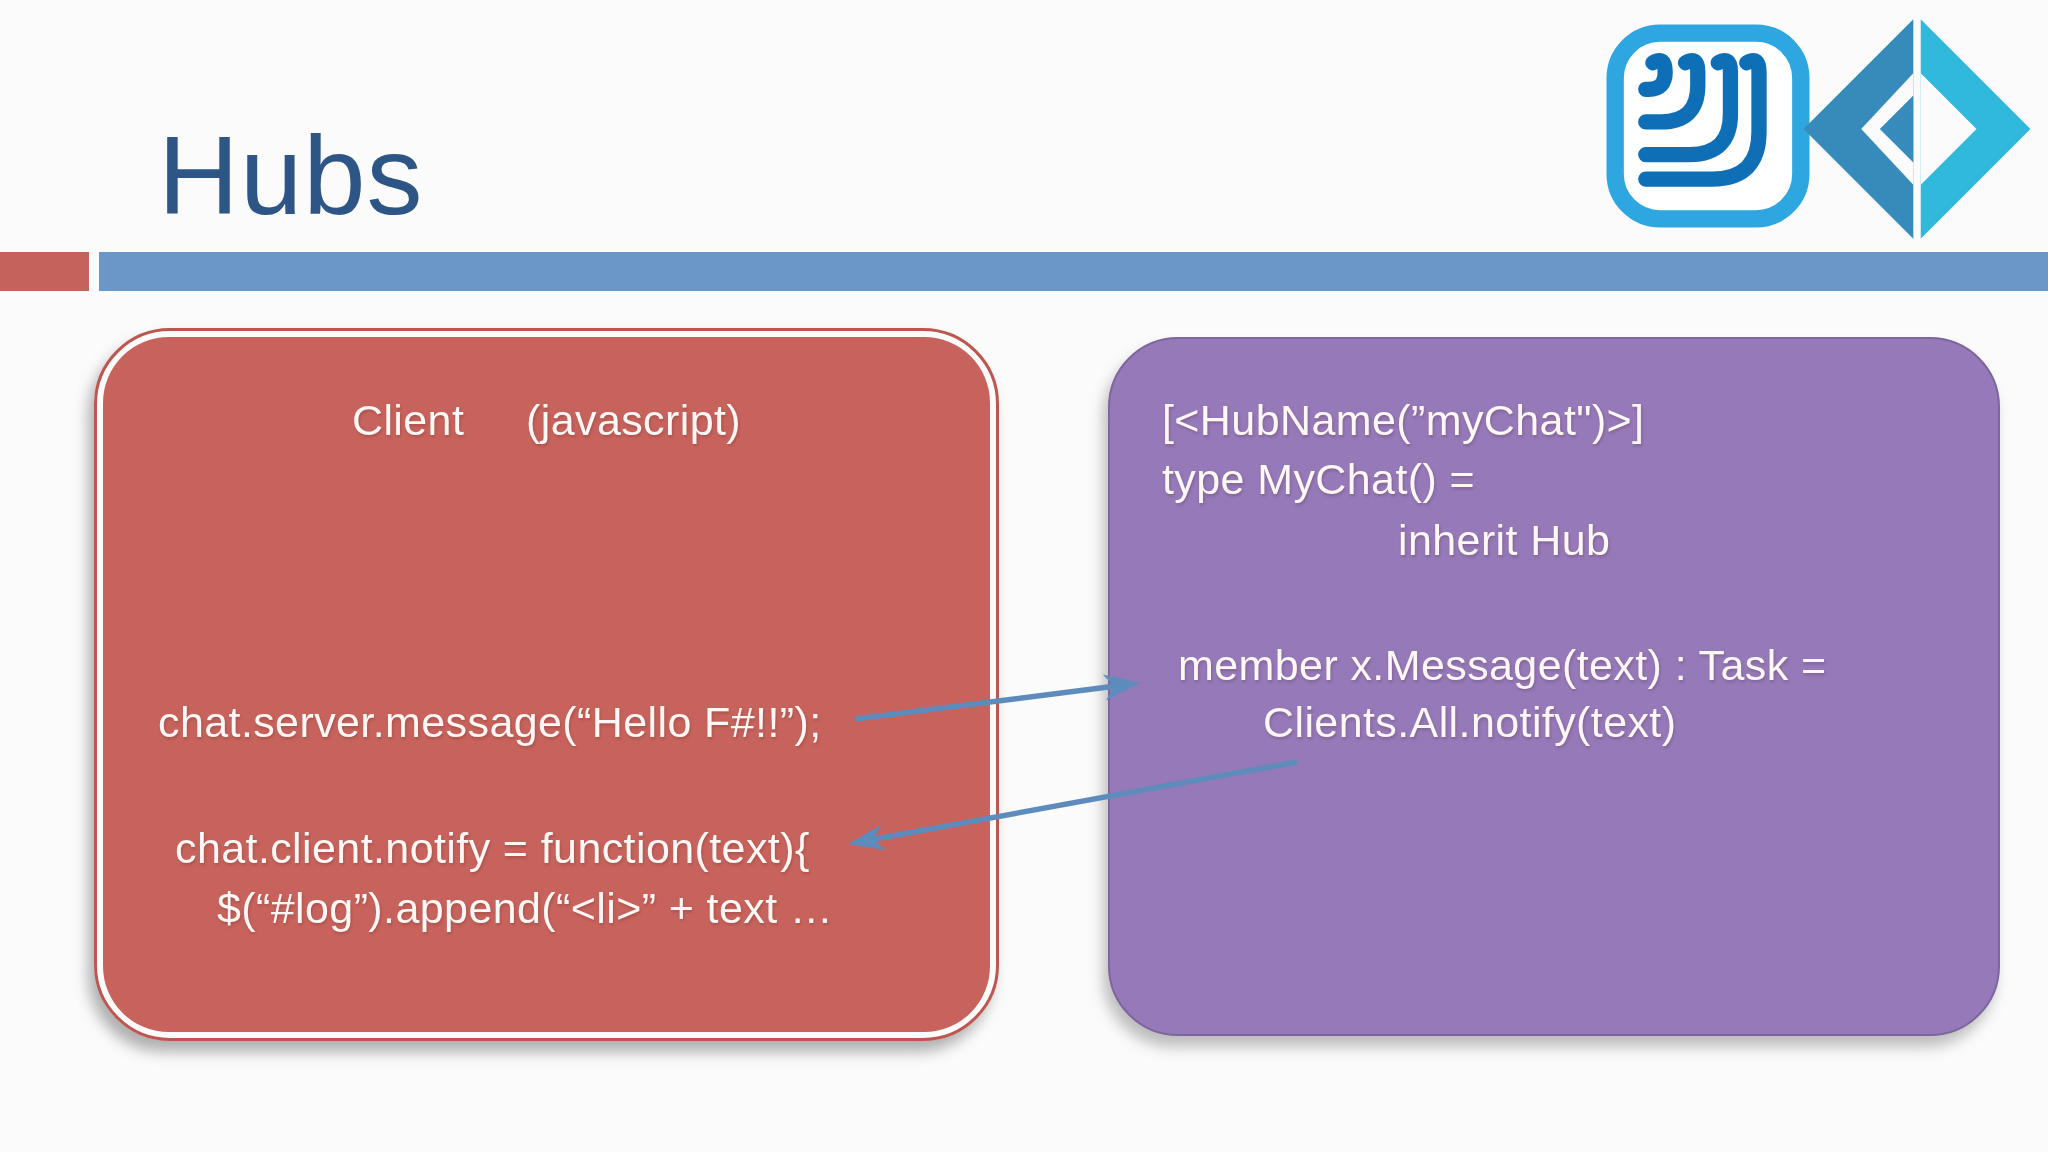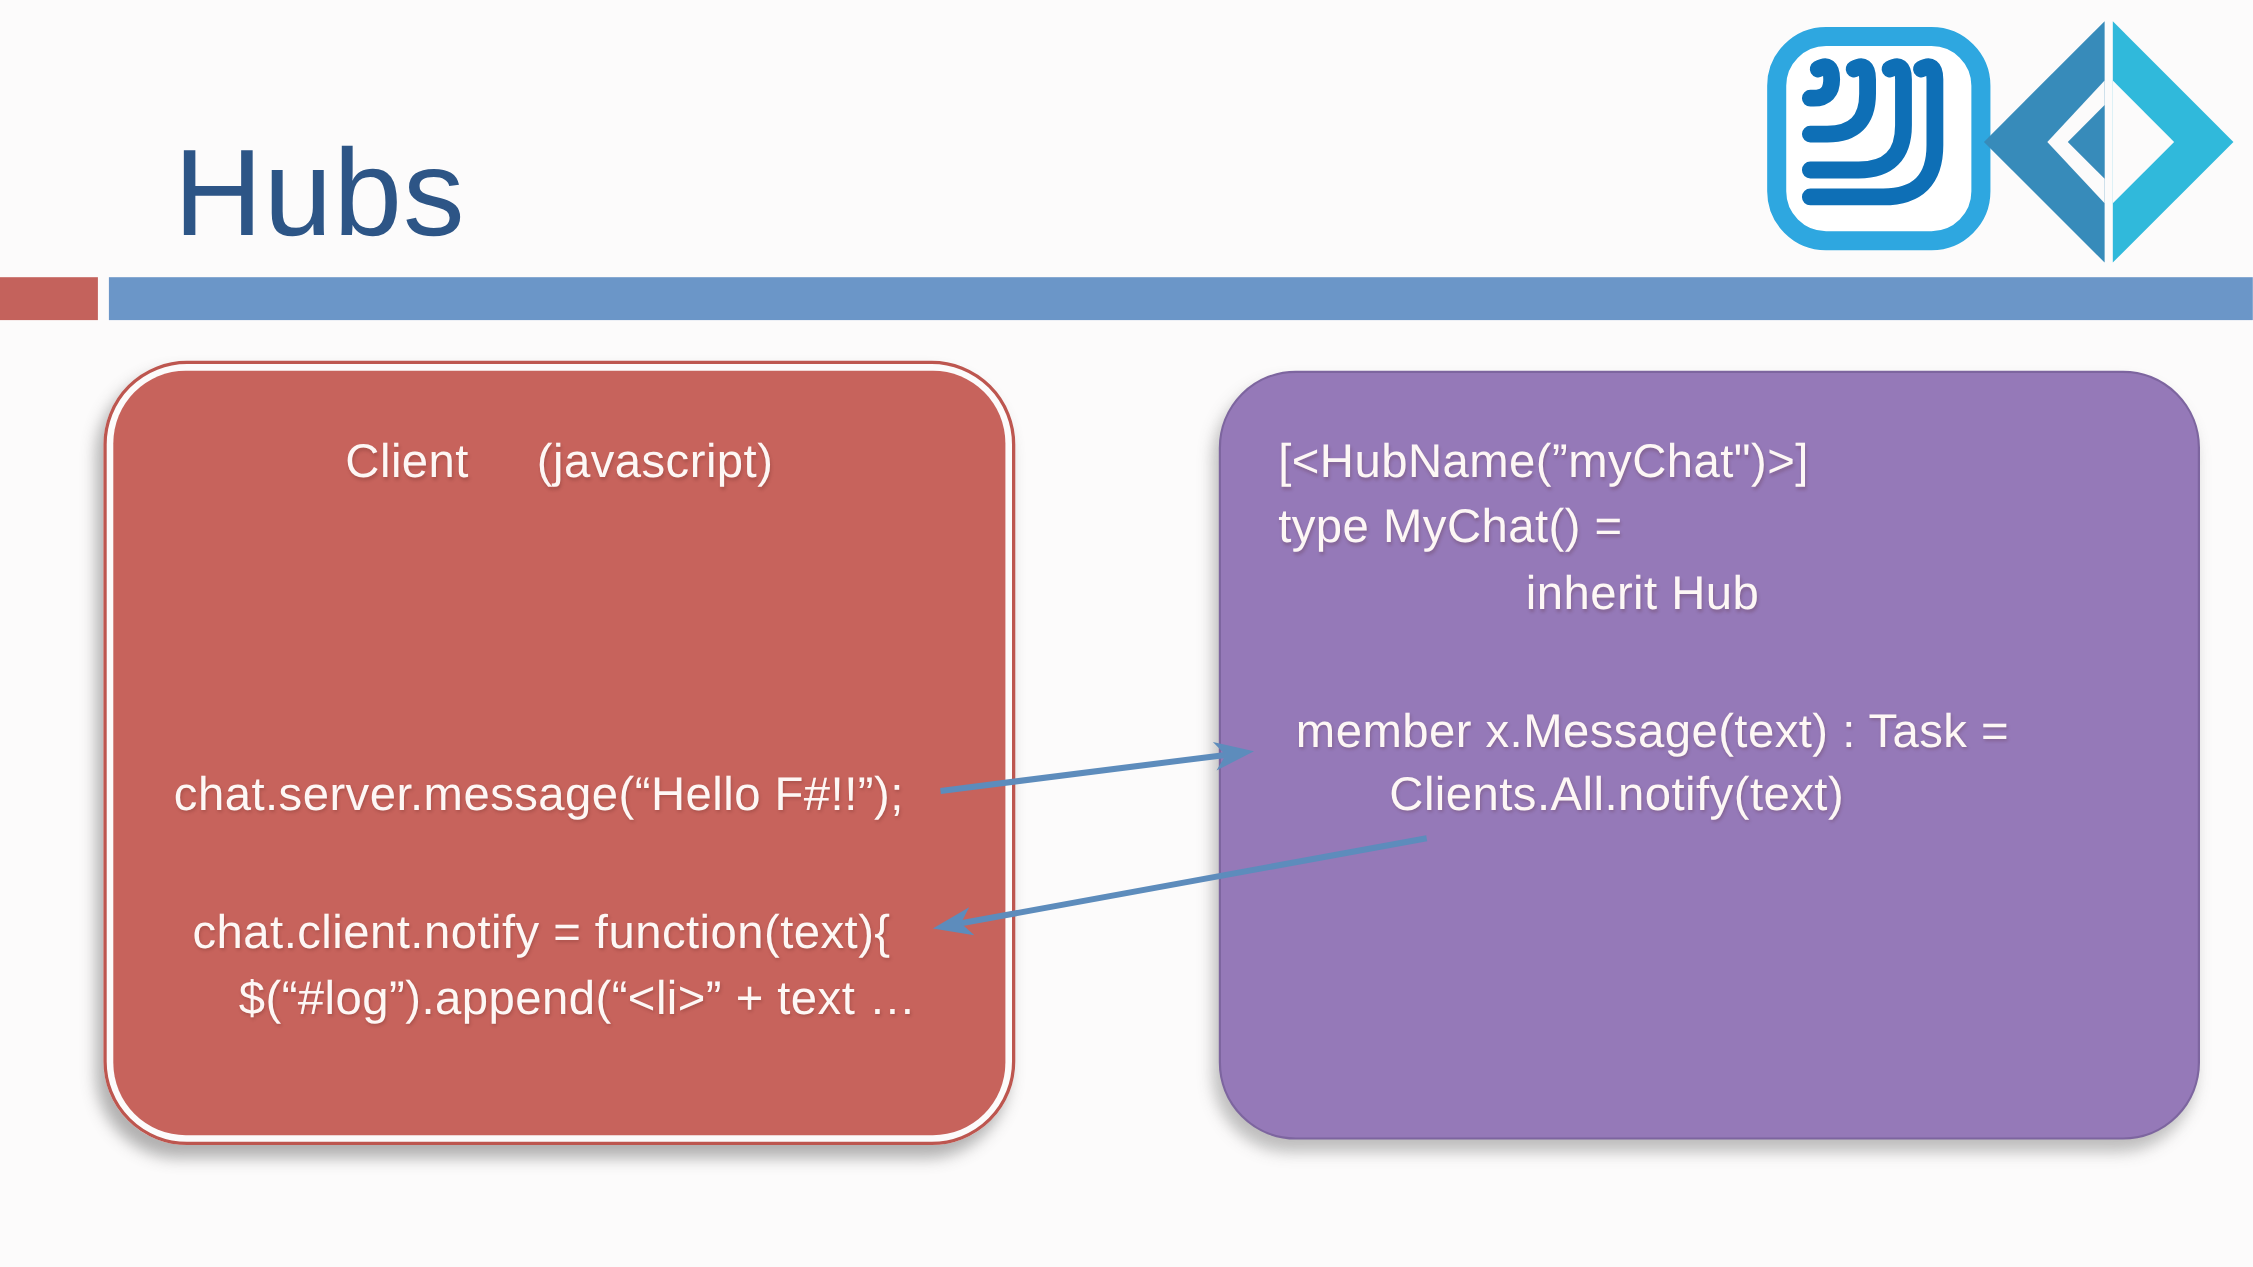--- a/index.html
+++ b/index.html
@@ -19,21 +19,21 @@
     background:#c4625c;
   }
   .bar-blue{
     position:absolute;left:99px;top:252px;width:1949px;height:39px;
     background:#6b96c8;
   }
   
   .logo-signalr{position:absolute;left:1606px;top:22px;width:204px;height:208px;}
   .logo-fsharp{position:absolute;left:1798px;top:8px;width:238px;height:242px;}
   
-  .code-box{position:absolute;top:337px;width:811px;height:695px;}
+  .code-box{position:absolute;top:337px;width:887px;height:695px;}
   .box-client{
     left:103px;background:#c7635c;border-radius:66px;
   }
   .box-client::before{
     content:'';position:absolute;inset:-9px;border:3px solid #bd564f;
     border-radius:76px;box-shadow:-6px 11px 14px rgba(75,75,75,.42);
   }
   .box-server{
     left:1108px;width:888px;background:#9579b8;
     border:2px solid #7d659f;border-radius:70px;
@@ -47,21 +47,21 @@
   
   #l-heading{top:53px;left:0;right:0;text-align:center;}
   #l-var    {top:173px;left:55px;}
   #l-start  {top:233px;left:55px;}
   #l-msg    {top:355px;left:55px;}
   #l-notify {top:481px;left:72px;}
   #l-log    {top:541px;left:114px;}
   
   #r-hubname{top:51px;left:52px;}
   #r-type   {top:110px;left:52px;}
-  #r-inherit{top:171px;left:277px;text-align:right;}
+  #r-inherit{top:171px;left:288px;text-align:right;}
   #r-member {top:296px;left:68px;}
   #r-clients{top:353px;left:153px;}
   
   .arrow-layer{position:absolute;left:0;top:0;width:2048px;height:1152px;pointer-events:none;}
 </style>
 </head>
 <body>
 
 <div class="slide-title">Hubs</div>
 <div class="bar-red"></div>

